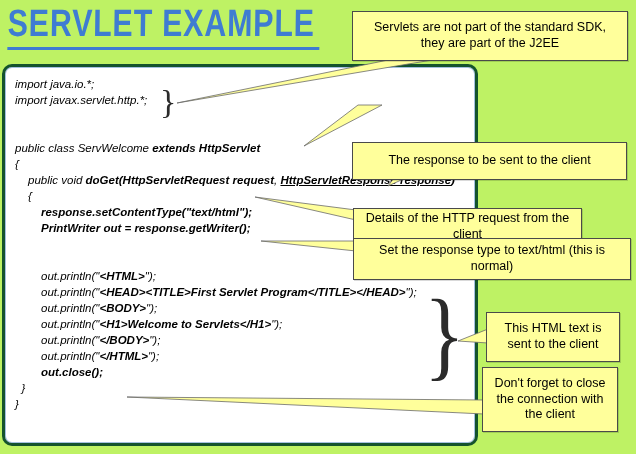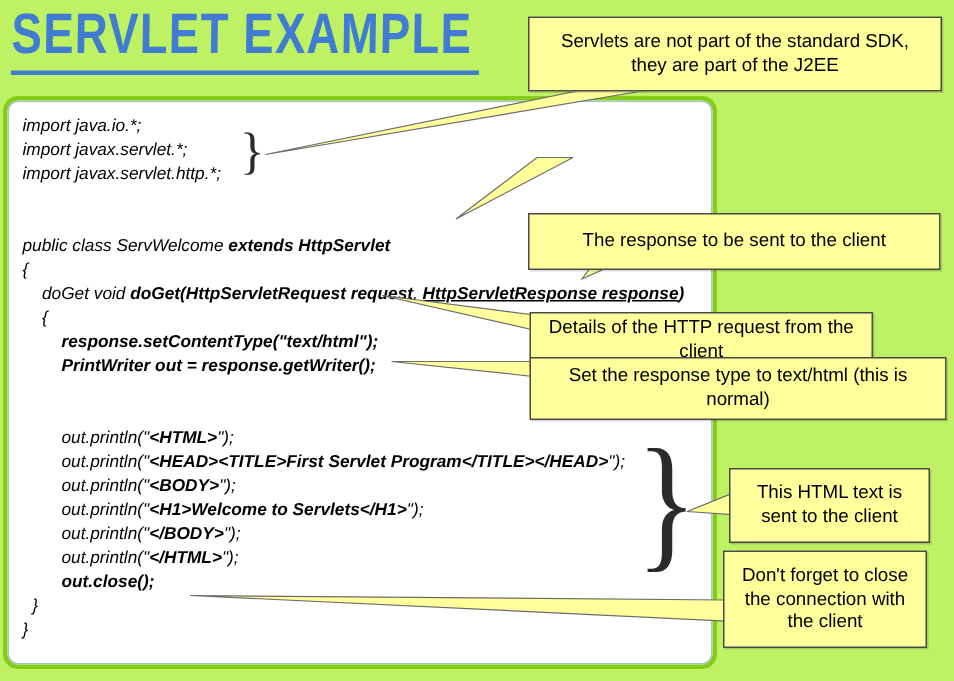--- a/index.html
+++ b/index.html
@@ -11,21 +11,21 @@
   .title{
     position:absolute;left:8px;top:2px;margin:0;
     font-size:38px;font-weight:bold;color:#3f7cd2;
     transform:scaleX(.8) skewX(-1deg);transform-origin:left top;
     border-bottom:3px solid #3f7cd2;padding:0 6px 2px 0;
     white-space:nowrap;letter-spacing:1px;
   }
   
   .codebox{
     position:absolute;left:2px;top:64px;width:476px;height:382px;
-    box-sizing:border-box;border:3px solid #84cc16;border-radius:10px;
+    box-sizing:border-box;border:3px solid #14532d;border-radius:10px;
     background:#fff;box-shadow:inset 0 0 0 1px #a3c0e0;z-index:1;
   }
   .code{
     position:absolute;left:10px;top:9px;right:4px;
     font-style:italic;font-size:11.5px;color:#000;
   }
   .cl{line-height:16px;white-space:pre;}
   .cl .b{font-weight:bold;}
   .cl .u{text-decoration:underline;}
   
@@ -58,27 +58,26 @@
 </head>
 <body>
 
 <div class="stage">
 
   <h1 class="title">SERVLET EXAMPLE</h1>
 
   <div class="codebox">
     <div class="code" id="code-lines">
         <div class="cl" style="padding-left: 0px;"><span>import java.io.*;</span></div>
-        <div class="cl" style="padding-left: 0px;"><span>import javax.servlet.*;</span></div>
         <div class="cl" style="padding-left: 0px;"><span>import javax.servlet.http.*;</span></div>
         <div class="cl">&nbsp;</div>
         <div class="cl">&nbsp;</div>
         <div class="cl" style="padding-left: 0px;"><span>public class ServWelcome </span><span class="b">extends HttpServlet</span></div>
         <div class="cl" style="padding-left: 0px;"><span>{</span></div>
-        <div class="cl" style="padding-left: 13px;"><span>doGet void </span><span class="b">doGet(HttpServletRequest request</span><span>, </span><span class="b u">HttpServletResponse response</span><span class="b">)</span></div>
+        <div class="cl" style="padding-left: 13px;"><span>public void </span><span class="b">doGet(HttpServletRequest request</span><span>, </span><span class="b u">HttpServletResponse response</span><span class="b">)</span></div>
         <div class="cl" style="padding-left: 13px;"><span>{</span></div>
         <div class="cl" style="padding-left: 26px;"><span class="b">response.setContentType("text/html");</span></div>
         <div class="cl" style="padding-left: 26px;"><span class="b">PrintWriter out = response.getWriter();</span></div>
         <div class="cl">&nbsp;</div>
         <div class="cl">&nbsp;</div>
         <div class="cl" style="padding-left: 26px;"><span>out.println("</span><span class="b">&lt;HTML&gt;</span><span>");</span></div>
         <div class="cl" style="padding-left: 26px;"><span>out.println("</span><span class="b">&lt;HEAD&gt;&lt;TITLE&gt;First Servlet Program&lt;/TITLE&gt;&lt;/HEAD&gt;</span><span>");</span></div>
         <div class="cl" style="padding-left: 26px;"><span>out.println("</span><span class="b">&lt;BODY&gt;</span><span>");</span></div>
         <div class="cl" style="padding-left: 26px;"><span>out.println("</span><span class="b">&lt;H1&gt;Welcome to Servlets&lt;/H1&gt;</span><span>");</span></div>
         <div class="cl" style="padding-left: 26px;"><span>out.println("</span><span class="b">&lt;/BODY&gt;</span><span>");</span></div>

